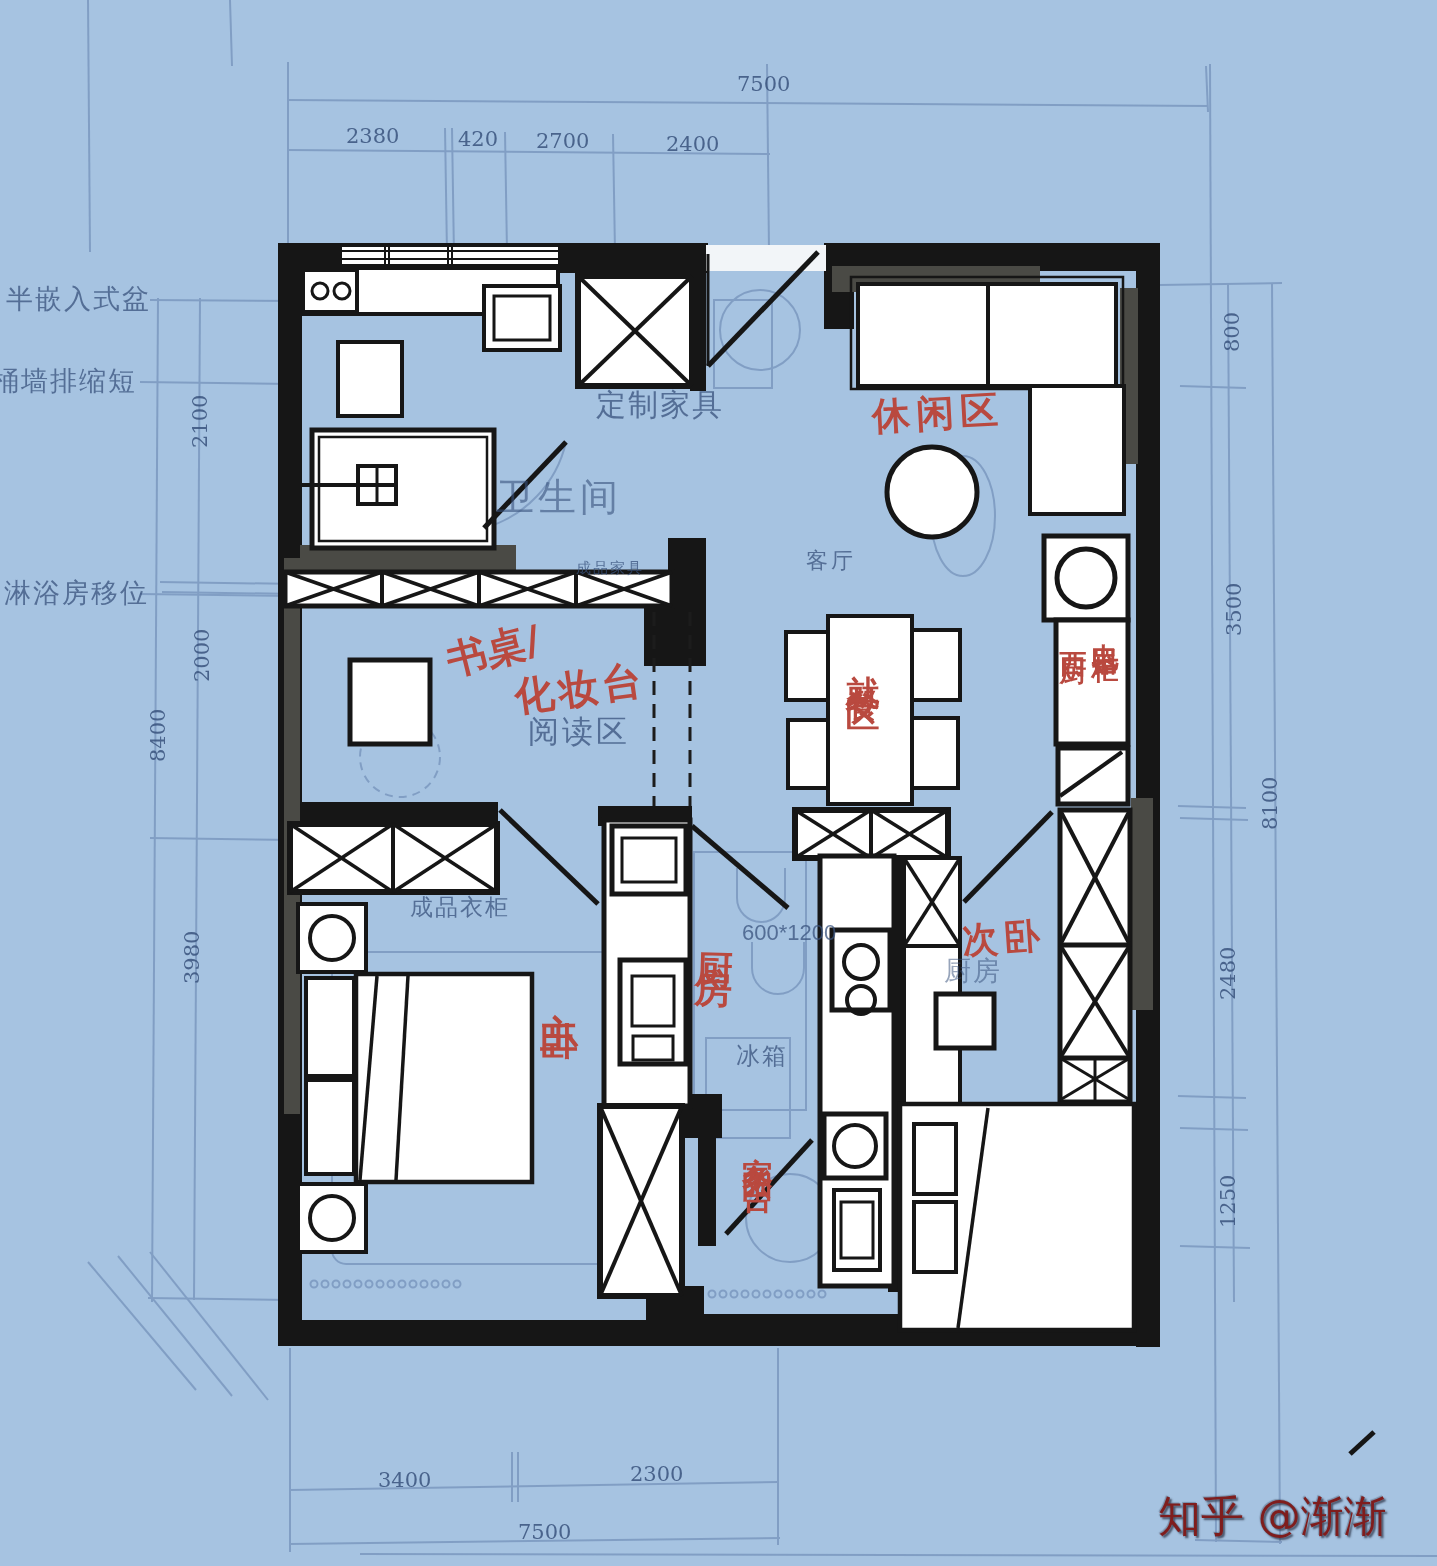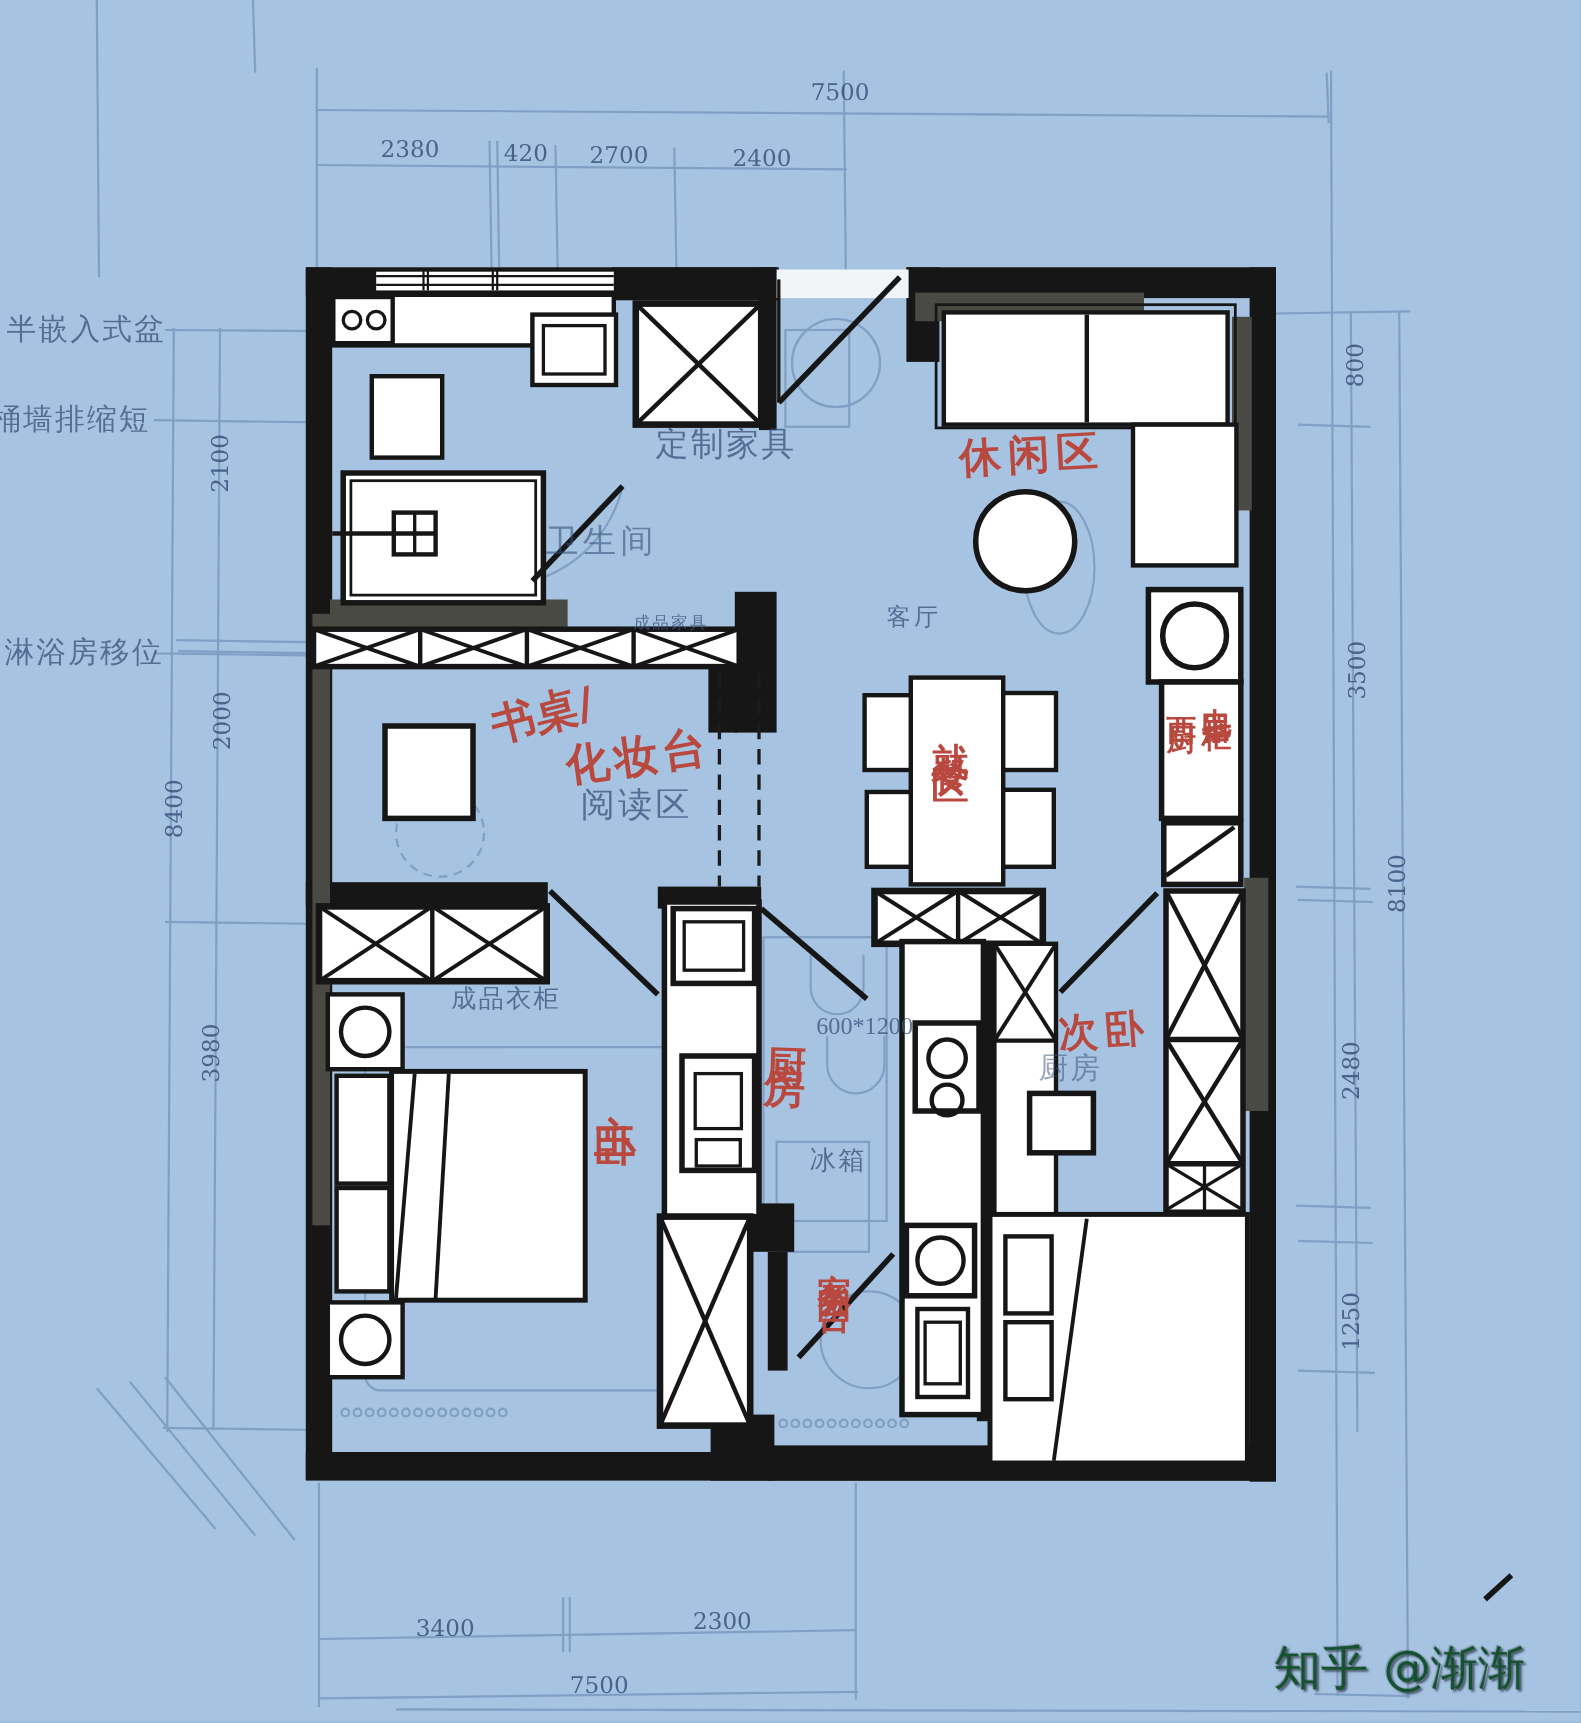--- a/index.html
+++ b/index.html
@@ -1,25 +1,25 @@
 <!DOCTYPE html>
 <html><head>
 <meta charset="utf-8">
 <style>
   html,body{margin:0;padding:0;background:#8fb0d4;}
   .stage{position:relative;width:1437px;height:1566px;background:#a6c3e1;overflow:hidden;
          font-family:"Liberation Sans",sans-serif;}
   .stage svg{position:absolute;left:0;top:0;}
   .lbl{position:absolute;white-space:nowrap;line-height:1;}
-  .bp{color:rgba(56,82,124,0.75);font-family:Liberation Serif, serif;}
+  .bp{color:rgba(56,82,124,0.75);font-family:Liberation Sans, sans-serif;}
   .dim{color:rgba(56,82,124,0.85);font-family:"DejaVu Serif",serif;font-size:21px;}
   .rot{transform:rotate(-90deg);transform-origin:0 0;}
   .red{color:#b9493f;font-family:"DejaVu Sans",sans-serif;font-weight:700;}
   .vert{writing-mode:vertical-rl;text-orientation:upright;}
-  .watermark{position:absolute;left:1158px;top:1488px;font-size:43px;color:#14532d;
+  .watermark{position:absolute;left:1158px;top:1488px;font-size:43px;color:#7f1d1d;
              font-family:"DejaVu Sans",sans-serif;
              text-shadow:2px 2px 2px rgba(55,65,85,0.85), -1px -1px 1px rgba(55,65,85,0.4);}
 </style>
 </head>
 <body>
 
 <div class="stage">
 
 <svg width="1437" height="1566" viewBox="0 0 1437 1566">
 
@@ -287,21 +287,21 @@
     <line x1="1052" y1="812" x2="964" y2="902"></line>
     <line x1="818" y1="252" x2="708" y2="366"></line>
     <line x1="708" y1="254" x2="708" y2="366" stroke-width="3"></line>
     <line x1="1350" y1="1454" x2="1374" y2="1432"></line>
   </g>
 </svg>
 
 <div class="lbl bp" style="left:6px;top:286px;font-size:27px;letter-spacing:2px;">半嵌入式盆</div>
 <div class="lbl bp" style="left:-8px;top:368px;font-size:27px;letter-spacing:2px;">桶墙排缩短</div>
 <div class="lbl bp" style="left:4px;top:580px;font-size:27px;letter-spacing:2px;">淋浴房移位</div>
-<div class="lbl bp" style="left:496px;top:478px;font-size:30px;letter-spacing:4px;opacity:.8;">卫生间</div>
+<div class="lbl bp" style="left:496px;top:478px;font-size:38px;letter-spacing:4px;opacity:.8;">卫生间</div>
 <div class="lbl bp" style="left:596px;top:390px;font-size:30px;letter-spacing:2px;">定制家具</div>
 <div class="lbl bp" style="left:576px;top:540px;font-size:15px;letter-spacing:2px;margin-top:20px;">成品家具</div>
 <div class="lbl bp" style="left:528px;top:716px;font-size:31px;letter-spacing:3px;">阅读区</div>
 <div class="lbl bp" style="left:806px;top:550px;font-size:22px;letter-spacing:3px;">客厅</div>
 <div class="lbl bp" style="left:410px;top:896px;font-size:23px;letter-spacing:2px;">成品衣柜</div>
 <div class="lbl bp" style="left:742px;top:922px;font-size:22px;">600*1200</div>
 <div class="lbl bp" style="left:736px;top:1044px;font-size:24px;letter-spacing:2px;">冰箱</div>
 <div class="lbl bp" style="left:944px;top:958px;font-size:27px;letter-spacing:2px;opacity:.7;">厨房</div>
 
 <div class="lbl dim" style="left:737px;top:74px;">7500</div>

